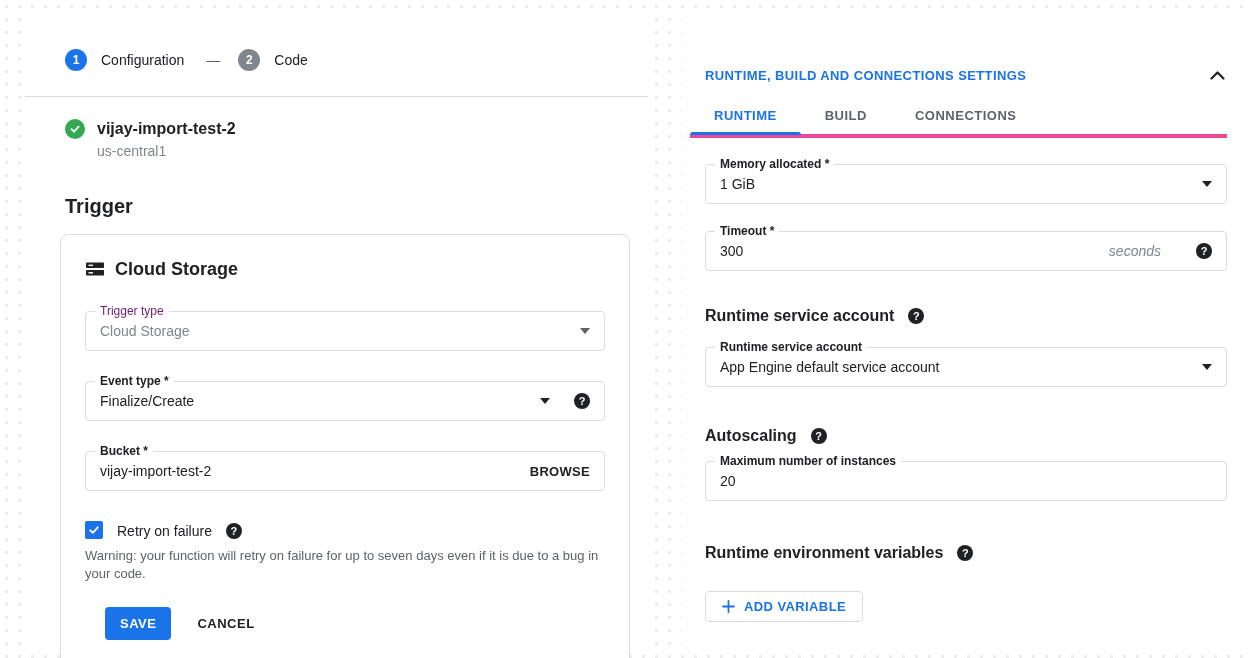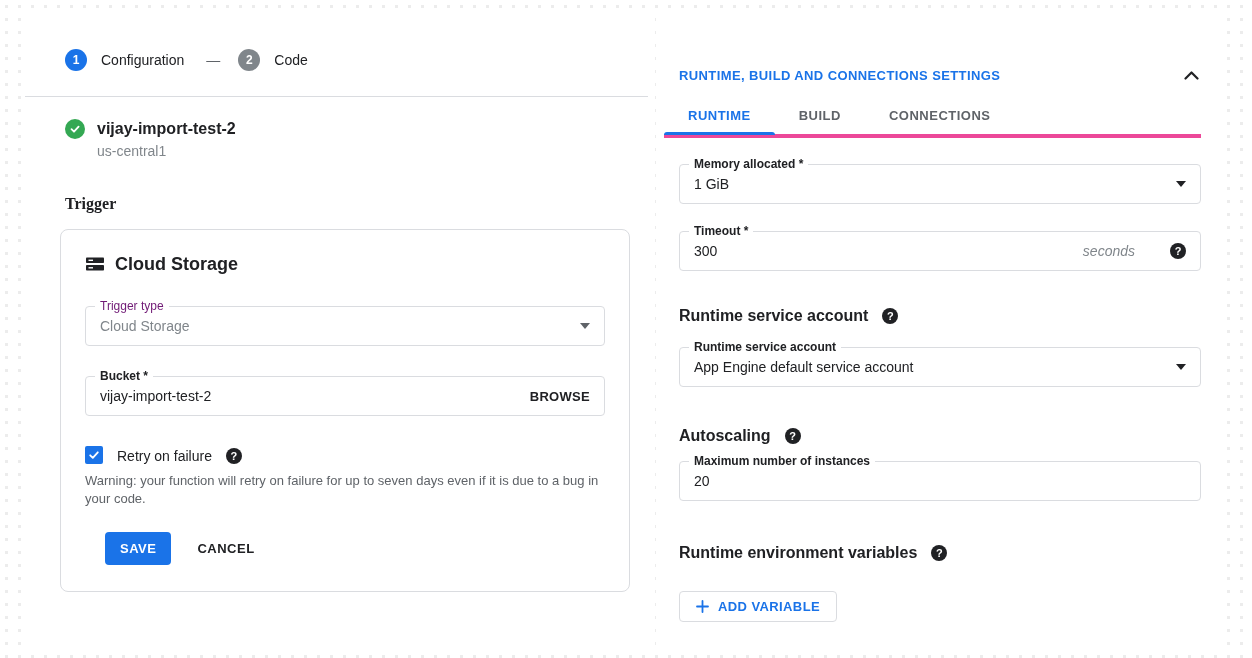--- a/index.html
+++ b/index.html
@@ -10,21 +10,21 @@
     background:#fff;
   }
   .page {
     position:relative; width:1252px; height:658px; overflow:hidden;
     background-color:#fff;
     background-image:radial-gradient(circle, #ececec 1.6px, transparent 1.7px);
     background-size:13px 13px;
   }
   .panel { position:absolute; top:12px; height:633px; background:#fff; }
   .panel.left  { left:25px;  width:623px; }
-  .panel.right { left:656px; width:567px; padding:0 22px 0 23px; }
+  .panel.right { left:682px; width:567px; padding:0 22px 0 23px; }
 
   
   .stepper { display:flex; align-items:center; margin:36px 0 0 40px; height:24px; }
   .step-circle {
     width:22px; height:22px; border-radius:50%; color:#fff;
     font-size:12px; font-weight:700; display:flex; align-items:center; justify-content:center;
     flex:0 0 auto;
   }
   .step-circle.active { background:#1a73e8; }
   .step-circle.inactive { background:#80868b; }
@@ -35,21 +35,21 @@
 
   
   .fn-row { display:flex; align-items:center; margin:20px 0 0 40px; height:24px; }
   .check-circle {
     width:20px; height:20px; border-radius:50%; background:#34a853;
     display:flex; align-items:center; justify-content:center; flex:0 0 auto;
   }
   .fn-name { font-size:16px; font-weight:700; margin-left:12px; }
   .fn-region { margin:2px 0 0 72px; font-size:14px; color:#80868b; }
 
-  .section-heading { margin:36px 0 0 40px; font-size:16px; font-weight:700;font-family:Liberation Serif, serif; }
+  .section-heading { margin:36px 0 0 40px; font-size:20px; font-weight:700; }
 
   
   .trigger-card {
     margin:16px 0 0 35px; width:570px;
     border:1px solid #dadce0; border-radius:8px;
     padding:22px 24px 8px 24px; background:#fff;
   }
   .card-title { display:flex; align-items:center; height:24px; }
   .card-title .title-text { font-size:18px; font-weight:700; margin-left:10px; }
 
@@ -174,20 +174,26 @@
         </span>
         <span class="title-text">Cloud Storage</span>
       </div>
 
       <div class="field disabled">
         <span class="flabel">Trigger type</span>
         <span class="fvalue">Cloud Storage</span>
         <span class="caret gray"></span>
       </div>
 
+      <div class="field">
+        <span class="flabel">Event type *</span>
+        <span class="fvalue">Finalize/Create</span>
+        <span class="caret"></span>
+        <span class="help"></span>
+      </div>
 
       <div class="field">
         <span class="flabel">Bucket *</span>
         <span class="fvalue">vijay-import-test-2</span>
         <span class="browse-btn">BROWSE</span>
       </div>
 
       <div class="retry-row">
         <span class="checkbox">
           <svg width="12" height="12" viewBox="0 0 12 12">

